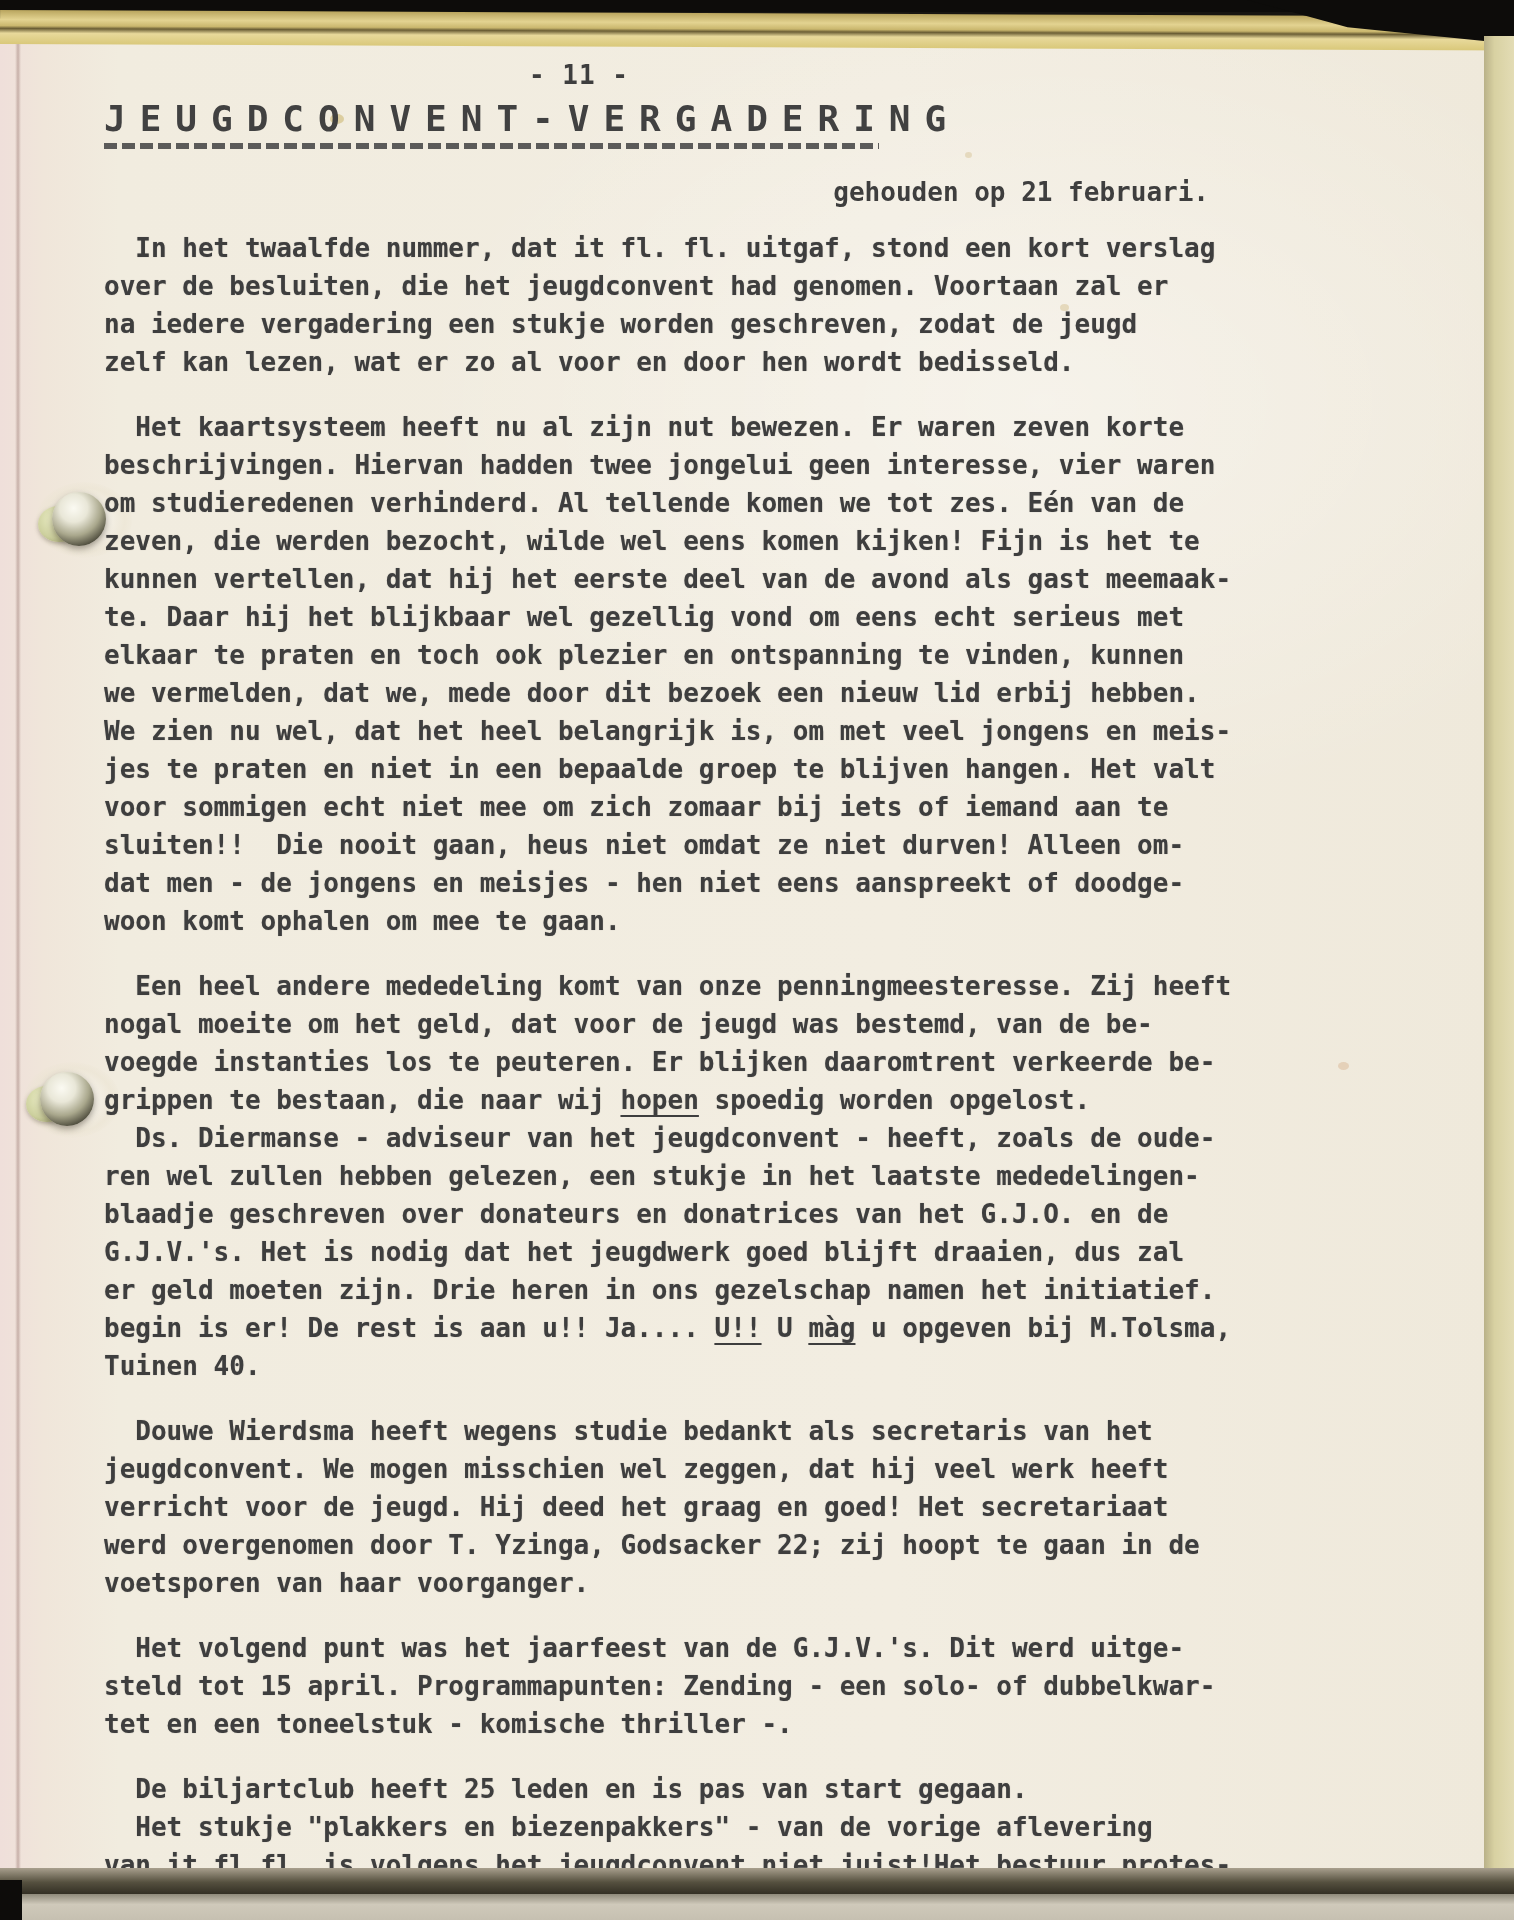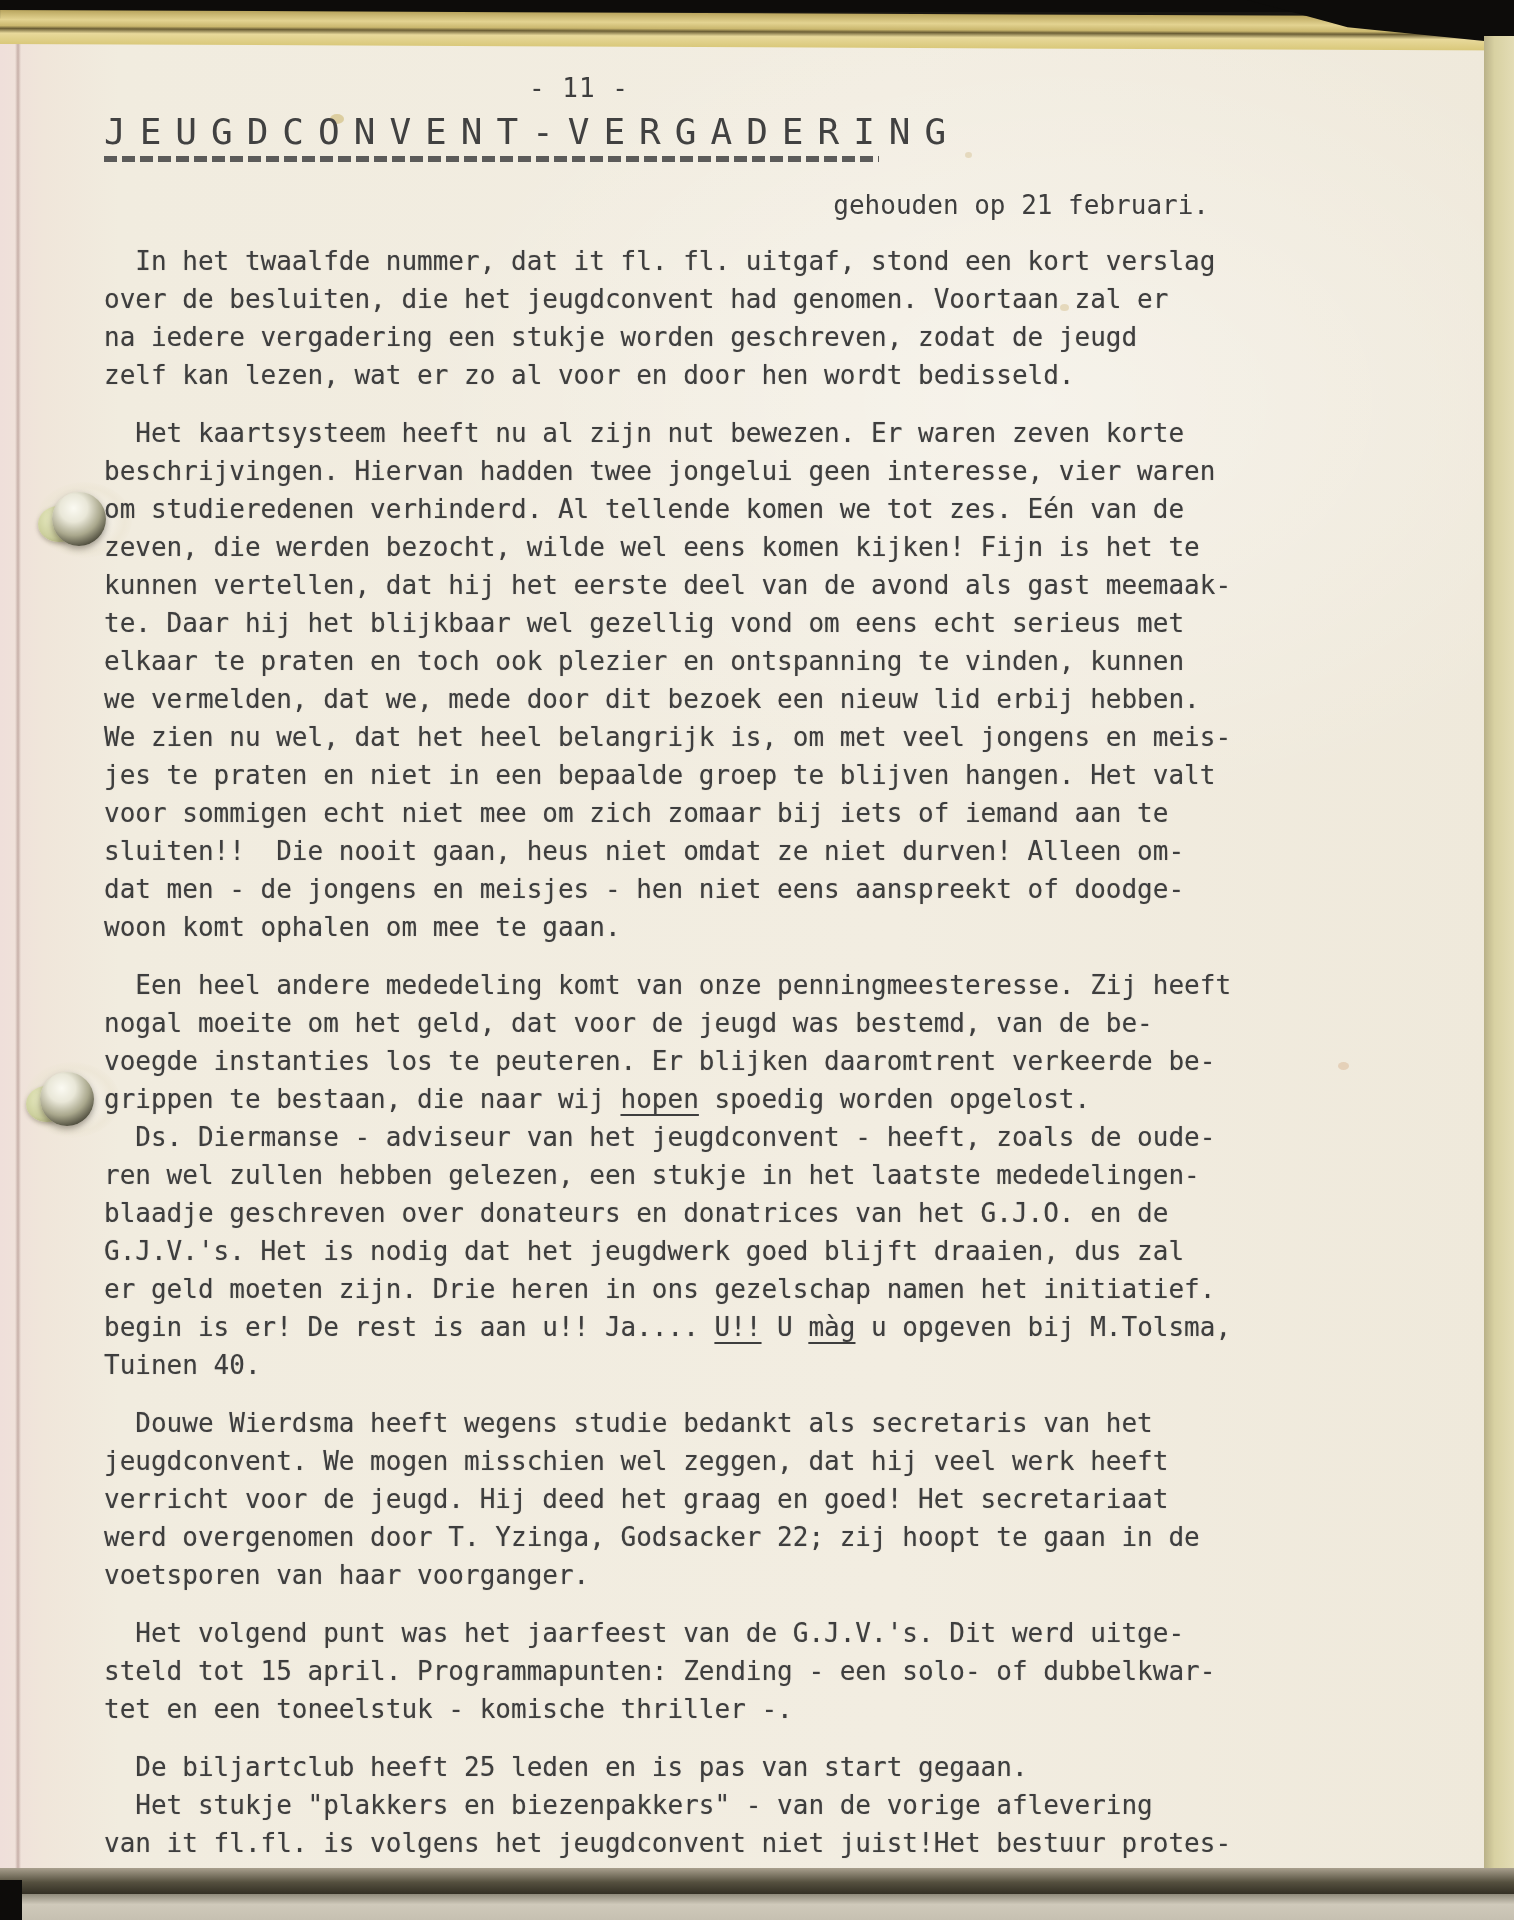--- a/index.html
+++ b/index.html
@@ -60,43 +60,44 @@
     background:radial-gradient(circle at 40% 35%, #eef0c9, #cdd09e 55%, #9fa273 85%);
     box-shadow:0 2px 4px rgba(80,70,50,0.35);
   }
   .fastener .ball{
     position:absolute;left:0;top:0;width:54px;height:54px;border-radius:50%;
     background:radial-gradient(circle at 40% 30%, #fbfaf2 0%, #e9e7d8 28%, #a9a78c 55%, #403e31 82%, #23211a 100%);
     box-shadow:0 3px 6px rgba(60,50,35,0.45);
   }
   
   .content{
-    position:absolute;left:104px;top:35px;width:1120px;
+    position:absolute;left:104px;top:22px;width:1120px;
     color:#3e3e3e;
+    font-weight:bold;
   }
   .page-number{
     margin-left:425px;height:38px;
     font-size:26px;line-height:38px;letter-spacing:1px;
   }
   .heading{margin-top:8px;}
   .heading-text{
     font-size:36px;line-height:34px;letter-spacing:14px;white-space:pre;
     color:#414141;
   }
   .heading-rule{
     margin-top:7px;height:6px;width:775px;opacity:.88;
     background:repeating-linear-gradient(90deg,#474747 0 13px,transparent 13px 18px);
   }
   .date-line{
     margin-top:24px;width:1105px;text-align:right;
     font-size:26px;line-height:39px;
   }
   .paragraphs{margin-top:17px;}
   .para{margin:0;}
-  .para.gap{margin-top:20px;}
+  .para.gap{margin-top:27px;}
   .line{
     white-space:pre;font-size:26px;line-height:38px;height:38px;
     text-shadow:0 0 1px rgba(62,62,62,0.4);
   }
   .u{text-decoration:underline;text-decoration-thickness:2px;text-underline-offset:6px;}
 </style>
 </head>
 <body>
 
 <div>

